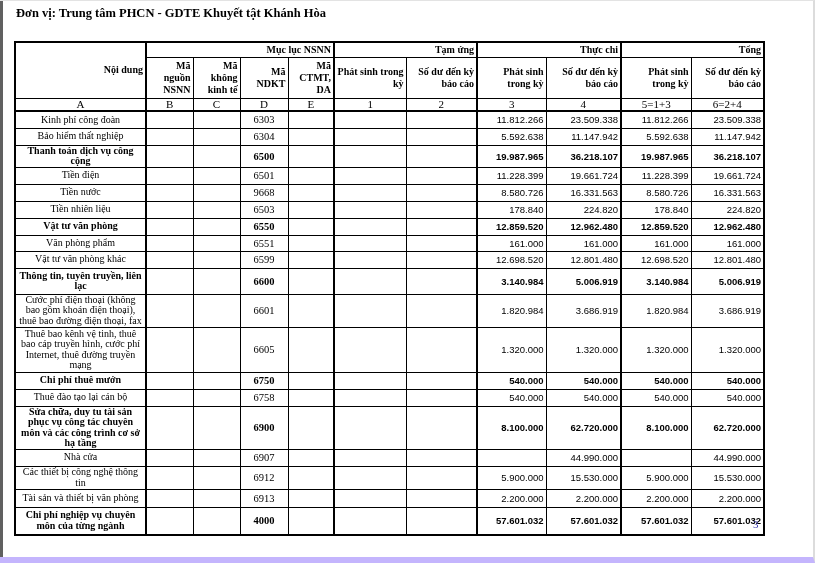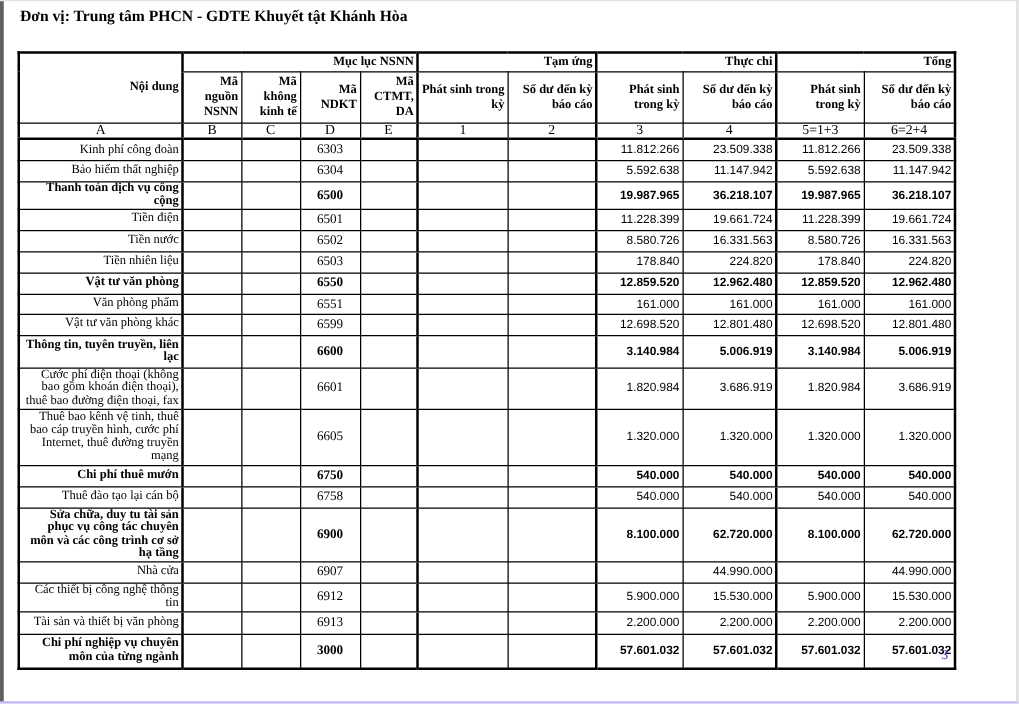--- a/index.html
+++ b/index.html
@@ -9,21 +9,21 @@
     background: #ffffff;
     font-family: "Liberation Serif", serif;
     position: relative;
     overflow: hidden;
   }
   .page {
     position: absolute; inset: 0;
     background: #fff;
     border-top: 1px solid #e3e3e3;
     border-right: 2px solid #dcdcdc;
-    border-bottom: 2px solid #c4b5fd;
+    border-bottom: 6px solid #c4b5fd;
   }
   .left-strip {
     position: absolute; left: 0; top: 0;
     width: 3px; height: 100%;
     background: #606060;
   }
   .title-block {
     position: absolute; left: 16px; top: 5px;
     font-weight: bold;
     font-size: 12.5px; line-height: 15px;
@@ -58,21 +58,21 @@
     text-align: center;
     font-size: 11px; line-height: 11px;
     font-weight: normal;
     border-bottom: 2px solid #000;
     padding: 0;
   }
   tbody td { vertical-align: middle; }
   td.lbl {
     font-size: 10px; line-height: 10.5px;
     padding: 1px 2px 1px 3px;
-    text-align: right;
+    text-align: center;
   }
   td.code {
     text-align: center;
     font-size: 10.5px;
   }
   td.num {
     text-align: right;
     font-family: "Liberation Sans", sans-serif;
     font-size: 9.5px;
     padding-right: 3px;
@@ -193,21 +193,21 @@
           <td class="num"></td>
           <td class="num gsep">11.228.399</td>
           <td class="num">19.661.724</td>
           <td class="num gsep">11.228.399</td>
           <td class="num">19.661.724</td>
         </tr>
         <tr style="height: 17px;">
           <td class="lbl">Tiền nước</td>
           <td class="code gsep"></td>
           <td class="code"></td>
-          <td class="code">6502</td>
+          <td class="code">9668</td>
           <td class="code"></td>
           <td class="num gsep"></td>
           <td class="num"></td>
           <td class="num gsep">8.580.726</td>
           <td class="num">16.331.563</td>
           <td class="num gsep">8.580.726</td>
           <td class="num">16.331.563</td>
         </tr>
         <tr style="height: 17px;">
           <td class="lbl">Tiền nhiên liệu</td>
@@ -375,21 +375,21 @@
           <td class="num"></td>
           <td class="num gsep">2.200.000</td>
           <td class="num">2.200.000</td>
           <td class="num gsep">2.200.000</td>
           <td class="num">2.200.000</td>
         </tr>
         <tr class="bold" style="height: 28px; padding-left: 40px;">
           <td class="lbl">Chi phí nghiệp vụ chuyên môn của từng ngành</td>
           <td class="code gsep"></td>
           <td class="code"></td>
-          <td class="code">3000</td>
+          <td class="code">4000</td>
           <td class="code"></td>
           <td class="num gsep"></td>
           <td class="num"></td>
           <td class="num gsep">57.601.032</td>
           <td class="num">57.601.032</td>
           <td class="num gsep">57.601.032</td>
           <td class="num">57.601.032</td>
         </tr>
       </tbody>
   </table>

